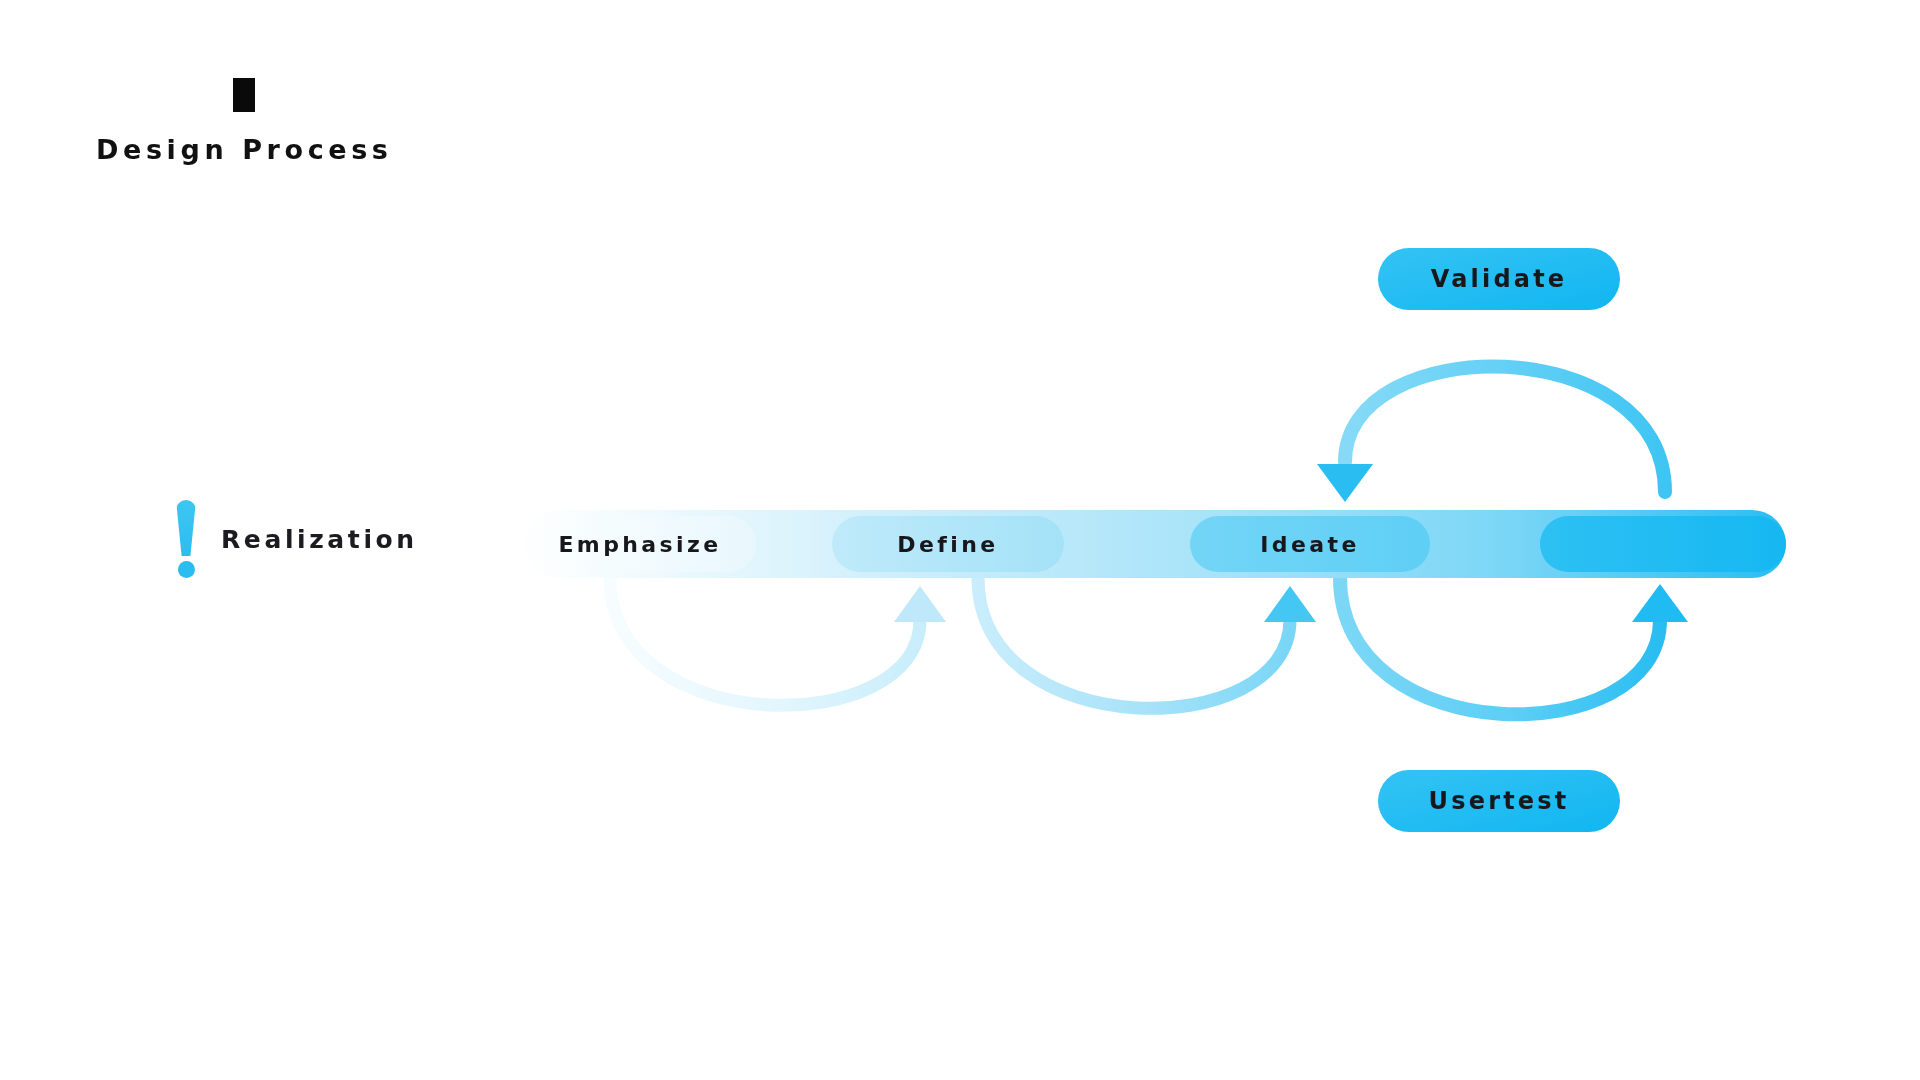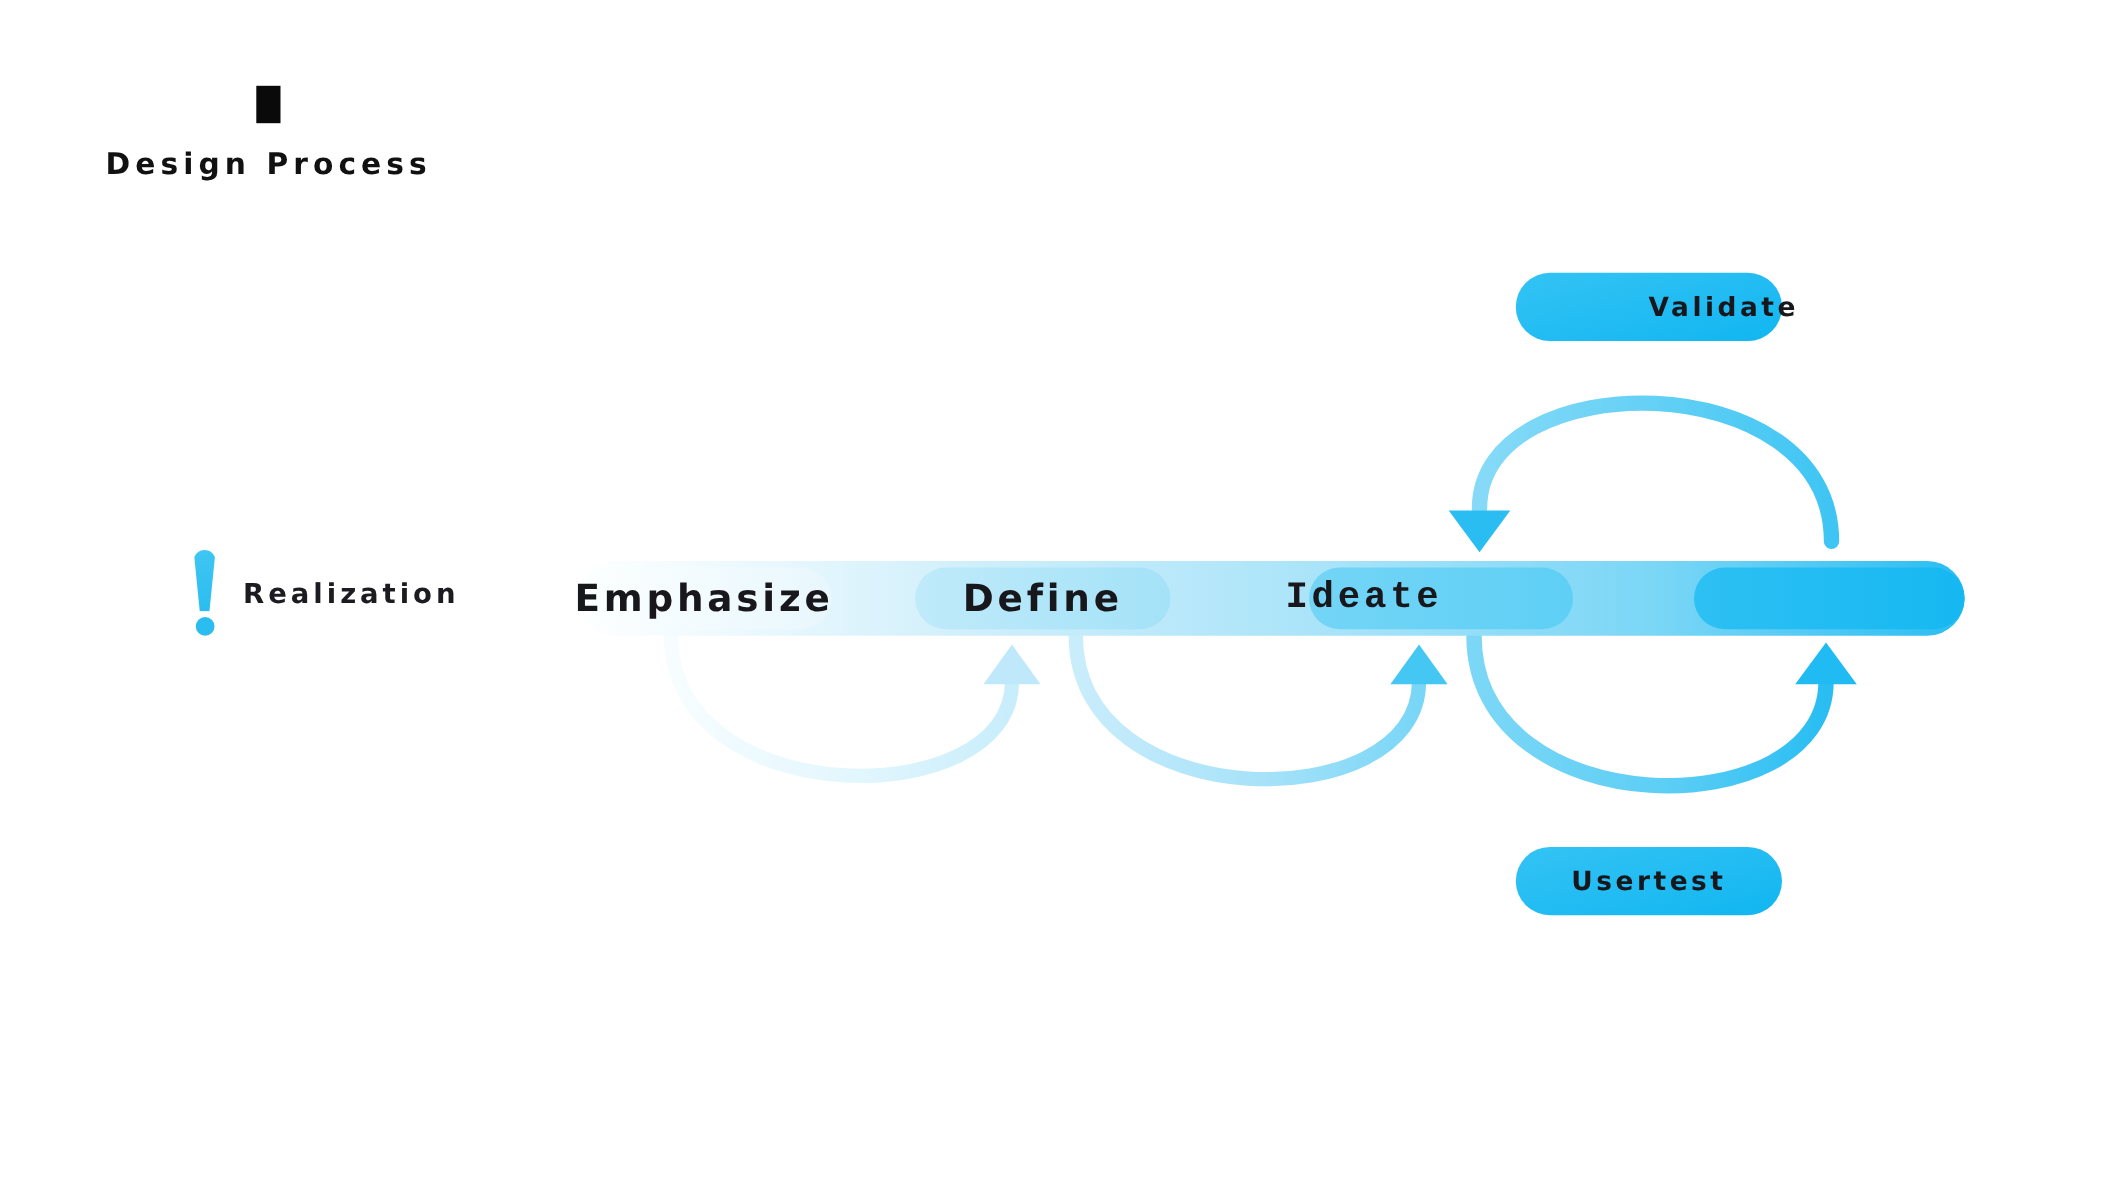--- a/index.html
+++ b/index.html
@@ -102,21 +102,21 @@
     position: absolute;
     display: flex;
     align-items: center;
     justify-content: center;
     font-weight: 700;
     color: #17171c;
     white-space: nowrap;
     pointer-events: none;
   }
   .stage-label {
-    font-size: 34px;
+    font-size: 22px;
     letter-spacing: 3.4px;
     height: 56px;
   }
   .badge-label {
     font-size: 24px;
     letter-spacing: 3.2px;
     height: 62px;
   }
 </style>
 </head>
@@ -231,17 +231,17 @@
     <g>
       <rect x="1378" y="248" width="242" height="62" rx="31" ry="31" fill="url(#badgeGrad)"></rect>
     </g>
     <g>
       <rect x="1378" y="770" width="242" height="62" rx="31" ry="31" fill="url(#badgeGrad)"></rect>
     </g>
   </svg>
 
   <div class="stage-label" style="left:524px; top:516px; width:232px;">Emphasize</div>
   <div class="stage-label" style="left:832px; top:516px; width:232px;">Define</div>
-  <div class="stage-label" style="left:1120px; top:516px; width:240px;font-family:Liberation Mono, monospace;">Ideate</div>
-
-  <div class="badge-label" style="left:1446px; top:248px; width:242px;">Validate</div>
+  <div class="stage-label" style="left:1190px; top:516px; width:240px;">Ideate</div>
+
+  <div class="badge-label" style="left:1378px; top:248px; width:242px;">Validate</div>
   <div class="badge-label" style="left:1378px; top:770px; width:242px;">Usertest</div>
 </div>
 
 </body></html>

